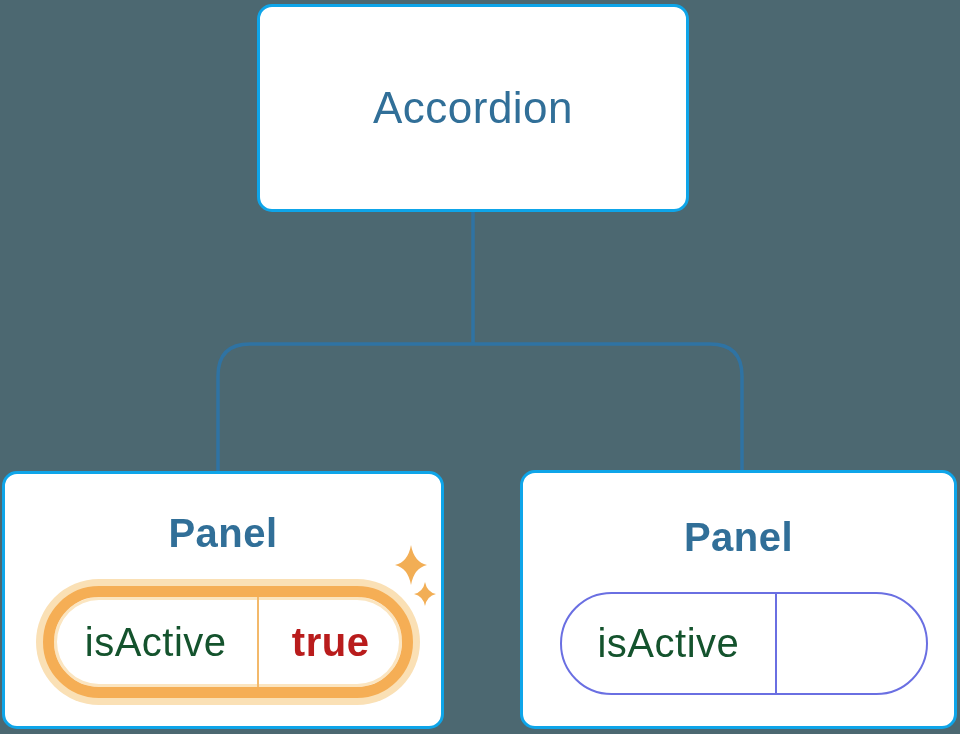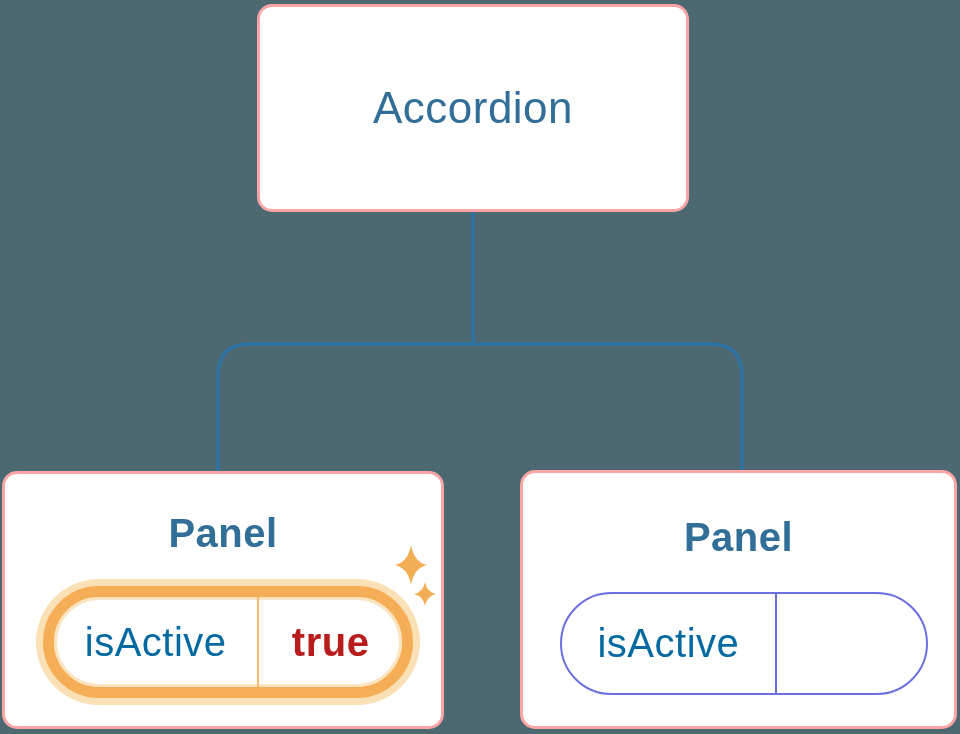--- a/index.html
+++ b/index.html
@@ -14,21 +14,21 @@
   .connectors {
     position: absolute;
     left: 0; top: 0;
     width: 960px; height: 734px;
   }
 
   
   .node {
     position: absolute;
     background: #FFFFFF;
-    border: 3px solid #fca5a5;
+    border: 3px solid #0ea5e9;
     border-radius: 15px;
   }
   .node-title {
     position: absolute;
     left: 0;
     width: 100%;
     text-align: center;
     color: #316F98;
     font-size: 40px;
     font-weight: 700;
@@ -62,21 +62,21 @@
     display: flex;
     align-items: stretch;
     border-radius: 999px;
     overflow: hidden;
   }
   .pill .cell {
     display: flex;
     align-items: center;
     justify-content: center;
     font-size: 40px;
-    color: #0369a1;
+    color: #14532d;
     letter-spacing: 0.5px;
   }
   .pill .cell-name  { width: 59%; }
   .pill .cell-value { width: 41%; }
 
   
   .pill-active {
     left: 38px; top: 112px;
     width: 370px; height: 112px;
     border: 11px solid #F5AE55;

